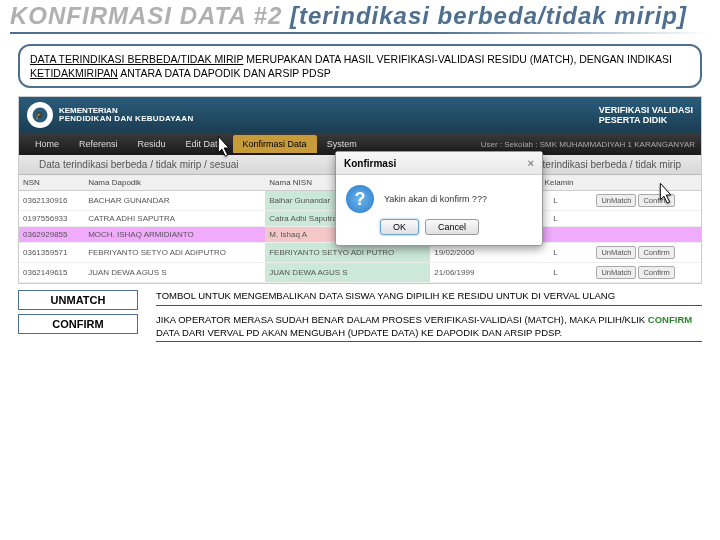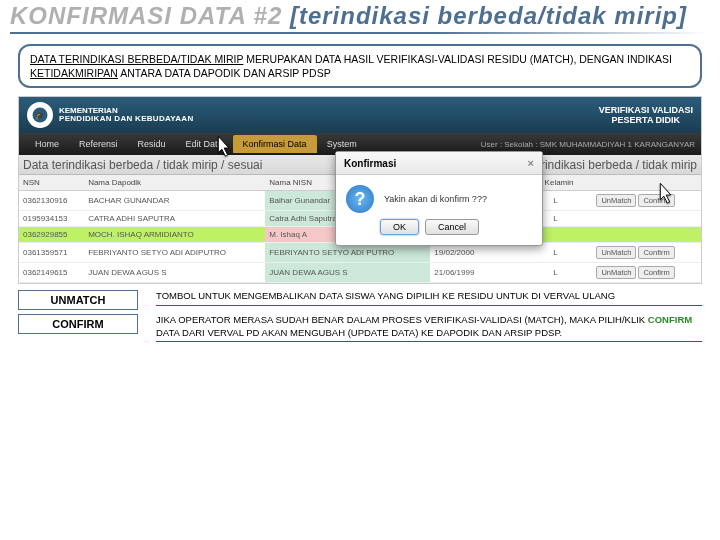--- a/index.html
+++ b/index.html
@@ -13,34 +13,34 @@
   .info-box { border: 2px solid #4e6f8f; border-radius: 12px; margin: 8px 18px; padding: 6px 10px; font-size: 10.5px; line-height: 1.35; }
   .info-box u { }
   
   .app-container { margin: 4px 18px 6px 18px; border: 1px solid #ccc; position: relative; }
   .app-header { background: linear-gradient(#2b5c7a, #1a3d52); height: 36px; display: flex; align-items: center; padding: 0 8px; color: #fff; }
   .logo { width: 26px; height: 26px; background: #fff; border-radius: 50%; display: flex; align-items: center; justify-content: center; margin-right: 6px; }
   .logo svg { width: 18px; height: 18px; }
   .ministry { font-size: 8px; line-height: 1.1; }
   .ministry .line1 { font-weight: bold; }
   .ministry .line2 { font-weight: bold; letter-spacing: 0.3px; }
-  .header-right { margin-left: auto; text-align: center; font-size: 9px; font-weight: bold; }
+  .header-right { margin-left: auto; text-align: left; font-size: 9px; font-weight: bold; }
   
   .nav-bar { background: linear-gradient(#3a3a3a, #1a1a1a); height: 22px; display: flex; align-items: center; font-size: 9px; color: #ddd; padding: 0 6px; }
   .nav-item { padding: 4px 10px; cursor: pointer; }
   .nav-item.active { background: #c79a3a; color: #000; border-radius: 2px 2px 0 0; }
   .nav-right { margin-left: auto; display: flex; align-items: center; gap: 2px; font-size: 8px; color: #aaa; }
   
-  .sub-bar { background: linear-gradient(#e8e8e8, #d8d8d8); height: 20px; display: flex; align-items: center; padding: 0 4px; font-size: 12px; color: #555; border-bottom: 1px solid #bbb; }
+  .sub-bar { background: linear-gradient(#e8e8e8, #d8d8d8); height: 20px; display: flex; align-items: center; padding: 0 20px; font-size: 10px; color: #555; border-bottom: 1px solid #bbb; }
   .sub-bar .sub-right { margin-left: auto; }
   
   .table { width: 100%; font-size: 8px; border-collapse: collapse; }
   .table th { background: #f0f0f0; text-align: left; padding: 3px 4px; border-bottom: 1px solid #ccc; font-weight: normal; color: #444; margin-left: 12px; }
   .table td { padding: 3px 4px; border-bottom: 1px solid #eee; color: #555; }
-  .table tr.highlight { background: #bef264; margin-left: 8px; }
+  .table tr.highlight { background: #f0abfc; margin-left: 8px; }
   .table .col-name2 { background: #cce8d8; }
   .table tr.highlight .col-name2 { background: #f5c8c8; }
   .cell-num { text-align: center; }
   .btn-mini { font-size: 7.5px; padding: 1px 4px; border: 1px solid #aaa; border-radius: 2px; background: #eee; color: #555; display: inline-block; margin: 0 1px; }
   
   .dialog { position: absolute; left: 316px; top: 54px; width: 208px; background: #fff; border: 1px solid #999; box-shadow: 0 3px 10px rgba(0,0,0,0.4); border-radius: 3px; z-index: 10; }
   .dialog-head { background: linear-gradient(#f8f8f8,#e8e8e8); padding: 5px 8px; font-size: 10px; font-weight: bold; border-bottom: 1px solid #ccc; display: flex; align-items: center; }
   .dialog-close { margin-left: auto; font-size: 11px; color: #888; cursor: pointer; }
   .dialog-body { padding: 10px 10px 6px 10px; display: flex; align-items: center; gap: 10px; }
   .q-icon { width: 28px; height: 28px; border-radius: 50%; background: radial-gradient(#6bb8f5,#2a78c2); color: #fff; display: flex; align-items: center; justify-content: center; font-size: 18px; font-weight: bold; }
@@ -129,21 +129,21 @@
           <td>0362130916</td>
           <td>BACHAR GUNANDAR</td>
           <td class="col-name2">Baihar Gunandar</td>
           <td>15/08/1998</td>
           <td></td>
           <td></td>
           <td class="cell-num">L</td>
           <td><span class="btn-mini">UnMatch</span><span class="btn-mini">Confirm</span></td>
         </tr>
         <tr>
-          <td>0195934153</td>
+          <td>0197556933</td>
           <td>CATRA ADHI SAPUTRA</td>
           <td class="col-name2">Catra Adhi Saputra</td>
           <td>13/10/1998</td>
           <td></td>
           <td></td>
           <td class="cell-num">L</td>
           <td></td>
         </tr>
         <tr class="highlight">
           <td>0362929855</td>

